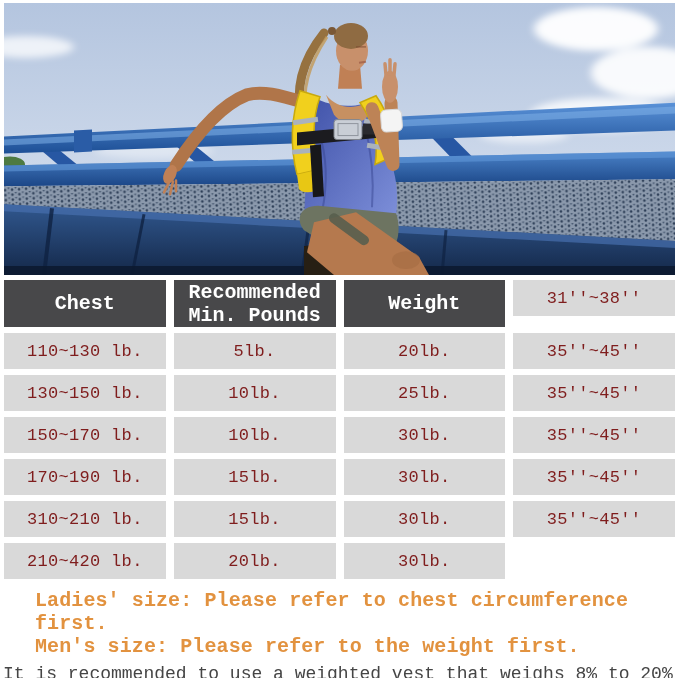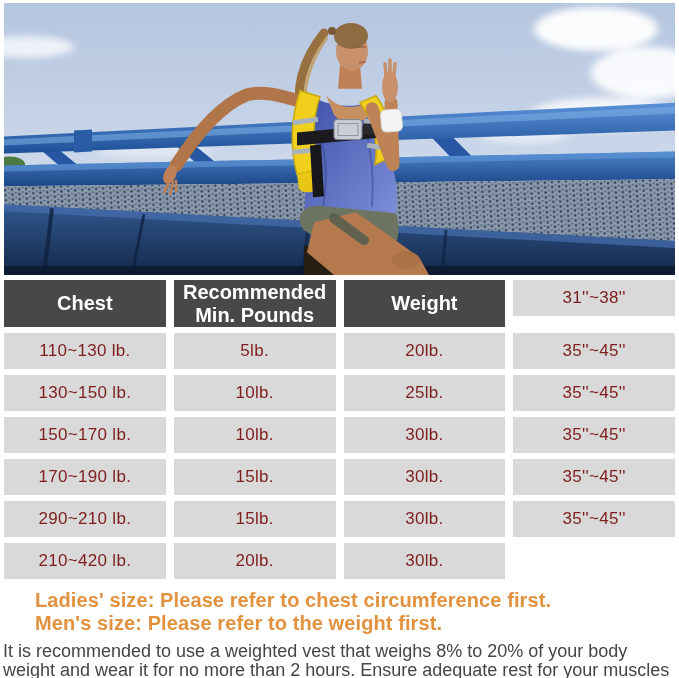--- a/index.html
+++ b/index.html
@@ -1,21 +1,21 @@
 <!DOCTYPE html>
 <html><head>
 <meta charset="utf-8">
 <style>
   html,body{margin:0;padding:0;background:#ffffff;}
   .page{
     position:relative;
     width:679px;height:678px;
     background:#ffffff;
     overflow:hidden;
-    font-family:Liberation Sans, sans-serif;
+    font-family:Liberation Mono, monospace;
   }
   
   .photo{
     margin:3px 4px 0 4px;
     height:272px;
     overflow:hidden;
   }
   .photo svg{display:block;width:100%;height:100%;}
   
   .size-table{
@@ -214,21 +214,21 @@
     <div class="td">150~170 lb.</div>
     <div class="td">10lb.</div>
     <div class="td">30lb.</div>
 
     <div class="td">35''~45''</div>
     <div class="td">170~190 lb.</div>
     <div class="td">15lb.</div>
     <div class="td">30lb.</div>
 
     <div class="td">35''~45''</div>
-    <div class="td">290~210 lb.</div>
+    <div class="td">310~210 lb.</div>
     <div class="td">15lb.</div>
     <div class="td">30lb.</div>
 
     <div class="td">35''~45''</div>
     <div class="td">210~420 lb.</div>
     <div class="td">20lb.</div>
     <div class="td">30lb.</div>
   </div>
 
   <div class="notes">

